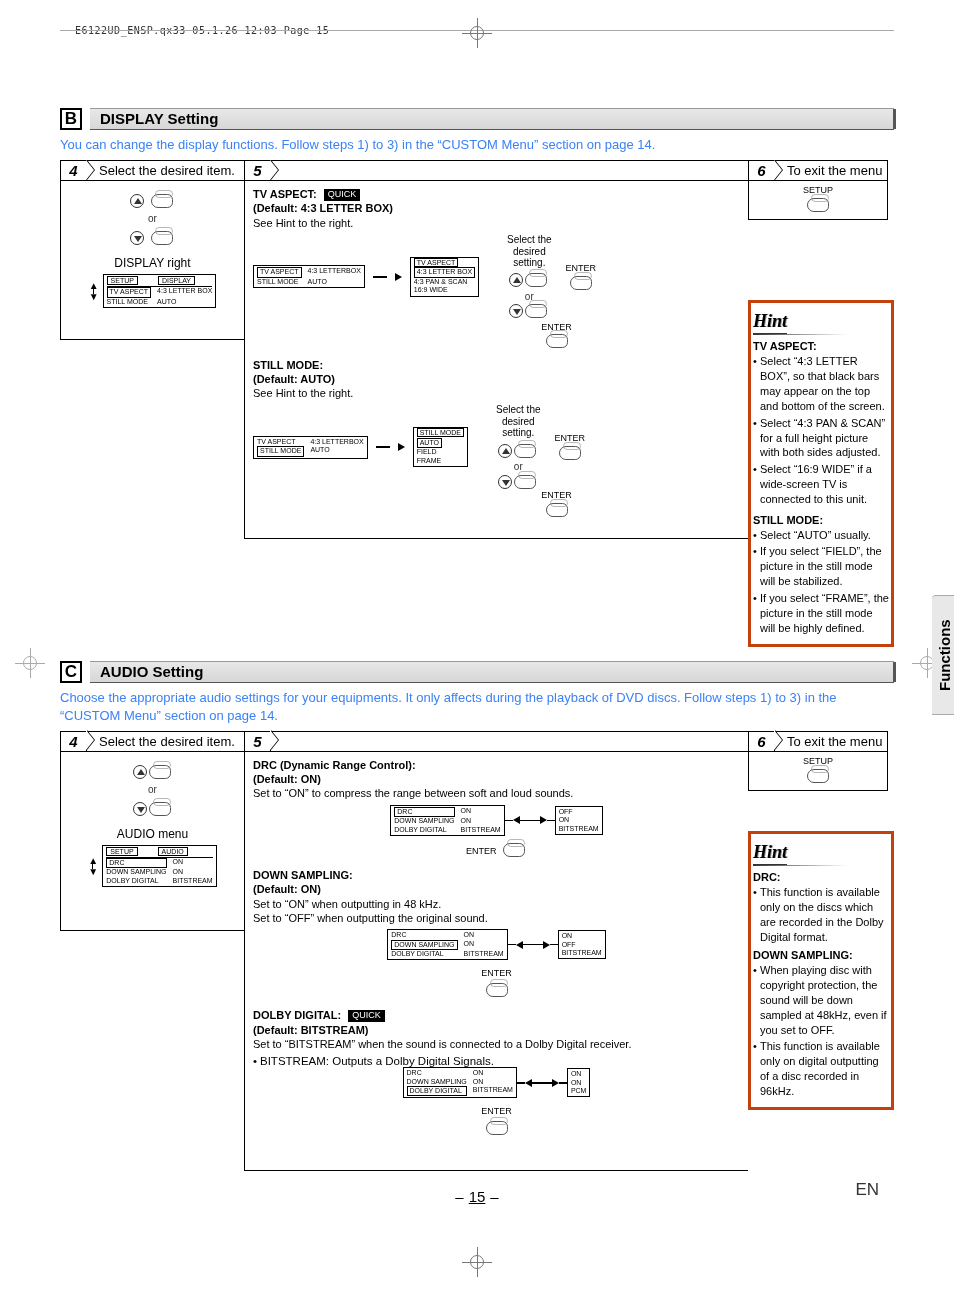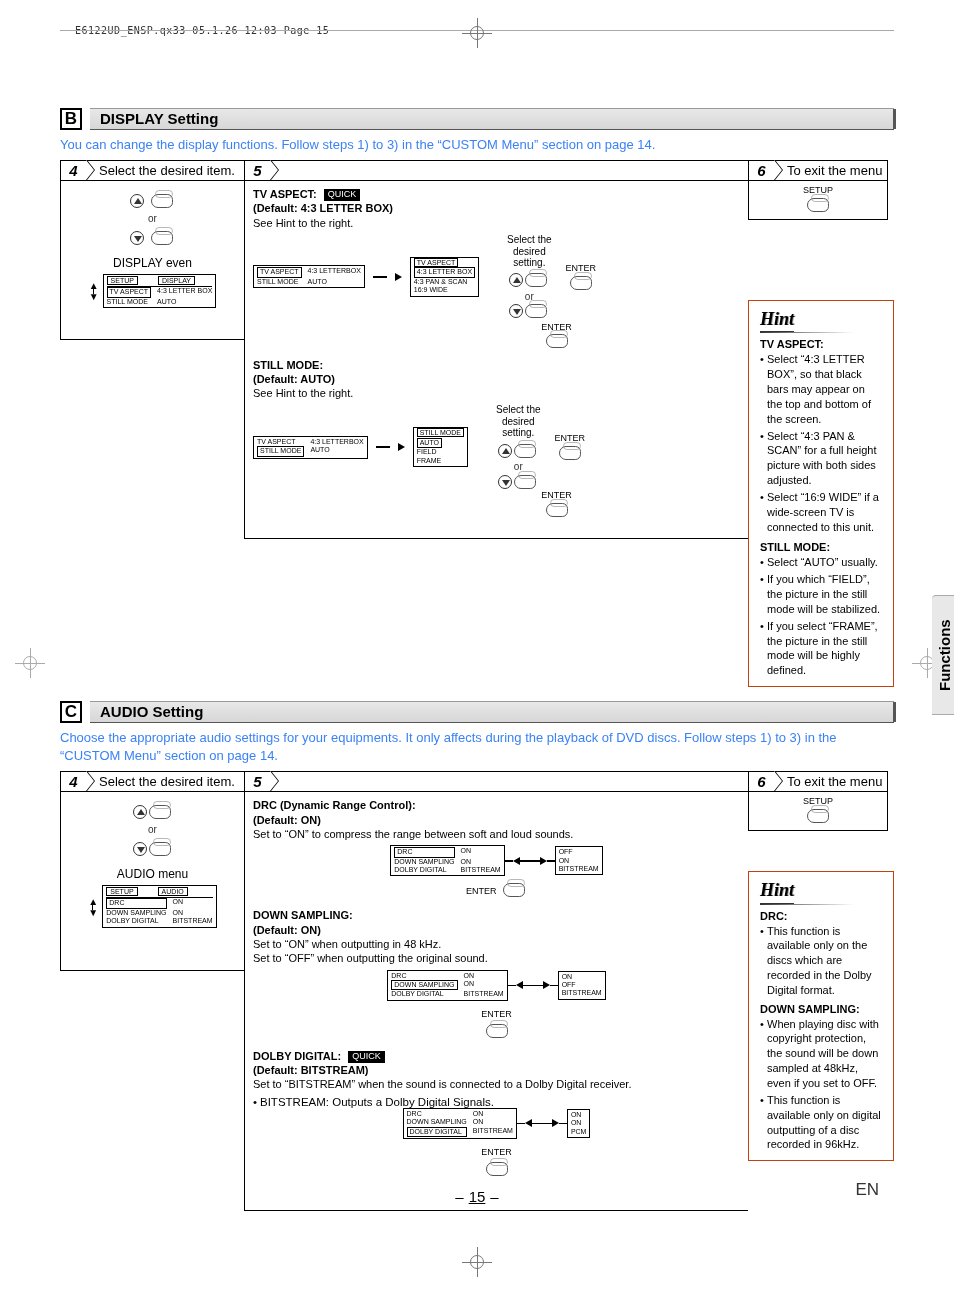--- a/index.html
+++ b/index.html
@@ -53,21 +53,21 @@
   .arrow-btn.up::after{ content:""; position:absolute; left:3px; top:3px; width:0;height:0; border-left:4px solid transparent; border-right:4px solid transparent; border-bottom:6px solid #333;}
   .arrow-btn.down::after{ content:""; position:absolute; left:3px; top:4px; width:0;height:0; border-left:4px solid transparent; border-right:4px solid transparent; border-top:6px solid #333;}
   .xs { font-size: 11px; line-height: 1.3; }
   .bold { font-weight: bold; }
 
   .badge-quick { background:#000; color:#fff; font-size:9px; padding:0 4px; margin-left:4px; display:inline-block; vertical-align:1px;}
   .enter-label { font-size:9px; }
   .setup-label { font-size:9px; text-align:center; }
   .select-box-text { font-size:10px; text-align:center; line-height:1.15;}
 
-  .hint-box { border:1px solid #c2410c; padding:6px 11px; font-size:11px; line-height:1.35; }
+  .hint-box { border:3px solid #c2410c; padding:6px 2px; font-size:11px; line-height:1.35; }
   .hint-title { font-family: Georgia, 'Times New Roman', serif; font-style: italic; font-weight: bold; font-size: 18px; border-bottom:1px solid #333; display:inline-block; margin-bottom:5px; position:relative; text-shadow: 1px 0 #999;}
   .hint-title::after{content:""; position:absolute; left:0; right:-60px; bottom:-2px; height:1px; background:linear-gradient(to right,#333,transparent);}
   .hint-head { font-weight:bold; font-size:11px;}
   .hint-box ul { list-style:none; padding:0; }
   .hint-box li { padding-left:7px; position:relative; margin-bottom:2px;}
   .hint-box li::before { content:"•"; position:absolute; left:0; top:0; }
 
   .functions-tab { position:absolute; right: -4px; top: 595px; font-weight:bold; font-size: 15px; padding: 40px 4px; background:#e8e8e8; border:1px solid #aaa; border-right:none; writing-mode: vertical-rl; transform: rotate(180deg); border-radius: 0 0 4px 4px; height: 120px; display:flex; align-items:center; justify-content:center;}
 
   .page-footer { position:absolute; bottom: 110px; left:0; right:0; display:flex; justify-content:center; font-size: 15px; font-weight: 400;}
@@ -141,21 +141,21 @@
       <div class="block-inner">
         <div class="center-col">
           <span class="arrow-btn up"></span>
           <span class="remote-icon"></span>
         </div>
         <div class="center-col or-text">or</div>
         <div class="center-col">
           <span class="arrow-btn down"></span>
           <span class="remote-icon"></span>
         </div>
-        <div style="text-align:center; font-size:12px; margin:10px 0 4px 0;">DISPLAY even</div>
+        <div style="text-align:center; font-size:12px; margin:10px 0 4px 0;">DISPLAY right</div>
         <div style="display:flex; align-items:center; gap:4px; justify-content:center;">
           <div style="display:flex; flex-direction:column; font-size:10px;">
             <span style="line-height:0.5">▲</span>
                   <span style="height:6px;border-left:1px solid #000; margin-left:4px;"></span>
                   <span style="line-height:0.5">▼</span>
           </div>
           <div class="mini-menu">
             <div style="display:flex; gap:20px; font-size:7px; margin-bottom:1px;">
               <span style="border:1px solid #000; padding:0 3px;">SETUP</span>
               <span style="border:1px solid #000; padding:0 3px;">DISPLAY</span>
@@ -280,21 +280,21 @@
         <div class="hint-title">Hint</div>
         <div class="hint-head">TV ASPECT:</div>
         <ul>
           <li>Select “4:3 LETTER BOX”, so that black bars may appear on the top and bottom of the screen.</li>
           <li>Select “4:3 PAN &amp; SCAN” for a full height picture with both sides adjusted.</li>
           <li>Select “16:9 WIDE” if a wide-screen TV is connected to this unit.</li>
         </ul>
         <div class="hint-head" style="margin-top:6px;">STILL MODE:</div>
         <ul>
           <li>Select “AUTO” usually.</li>
-          <li>If you which “FIELD”, the picture in the still mode will be stabilized.</li>
+          <li>If you select “FIELD”, the picture in the still mode will be stabilized.</li>
           <li>If you select “FRAME”, the picture in the still mode will be highly defined.</li>
         </ul>
       </div>
     </div>
   </div>
 </div>
 
 <div class="section-block audio">
   <div class="section-header">
     <div class="letter-box">C</div>

